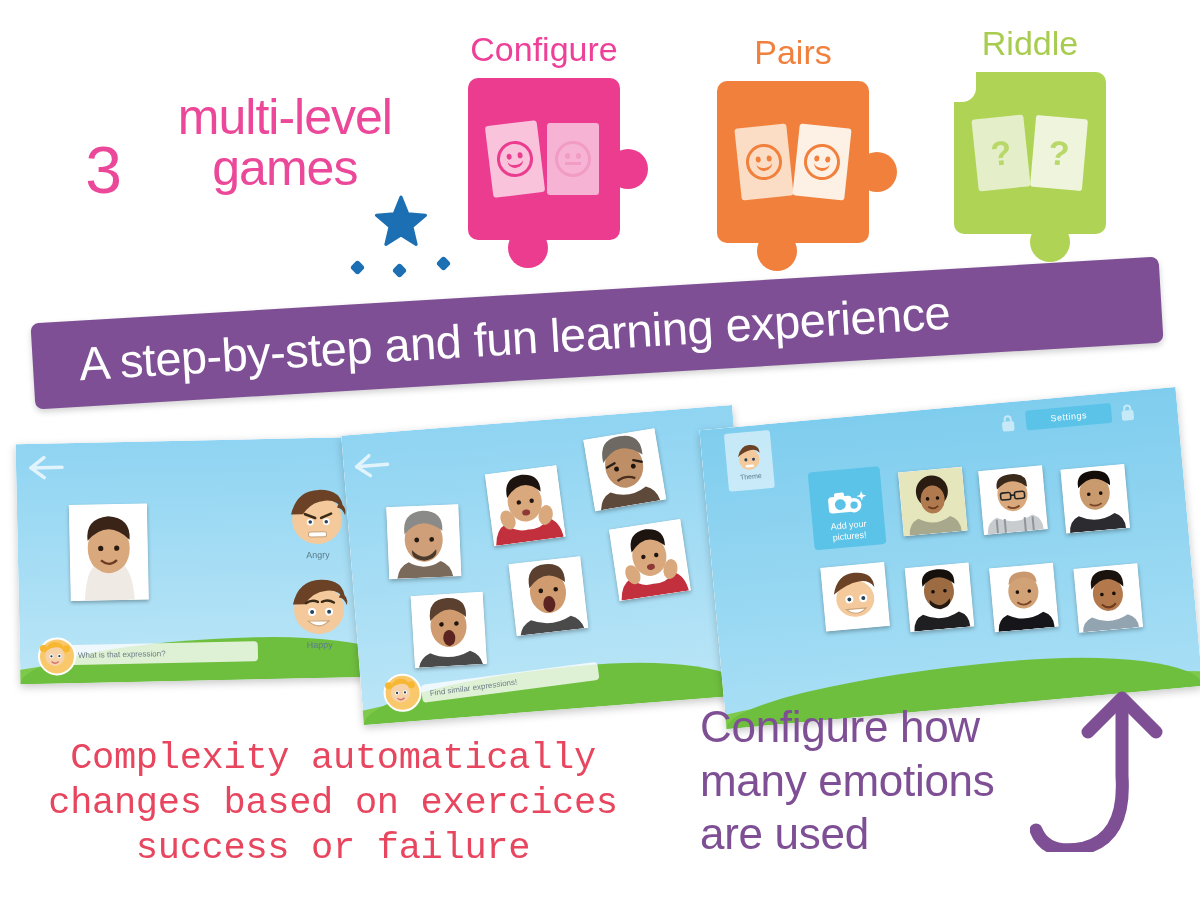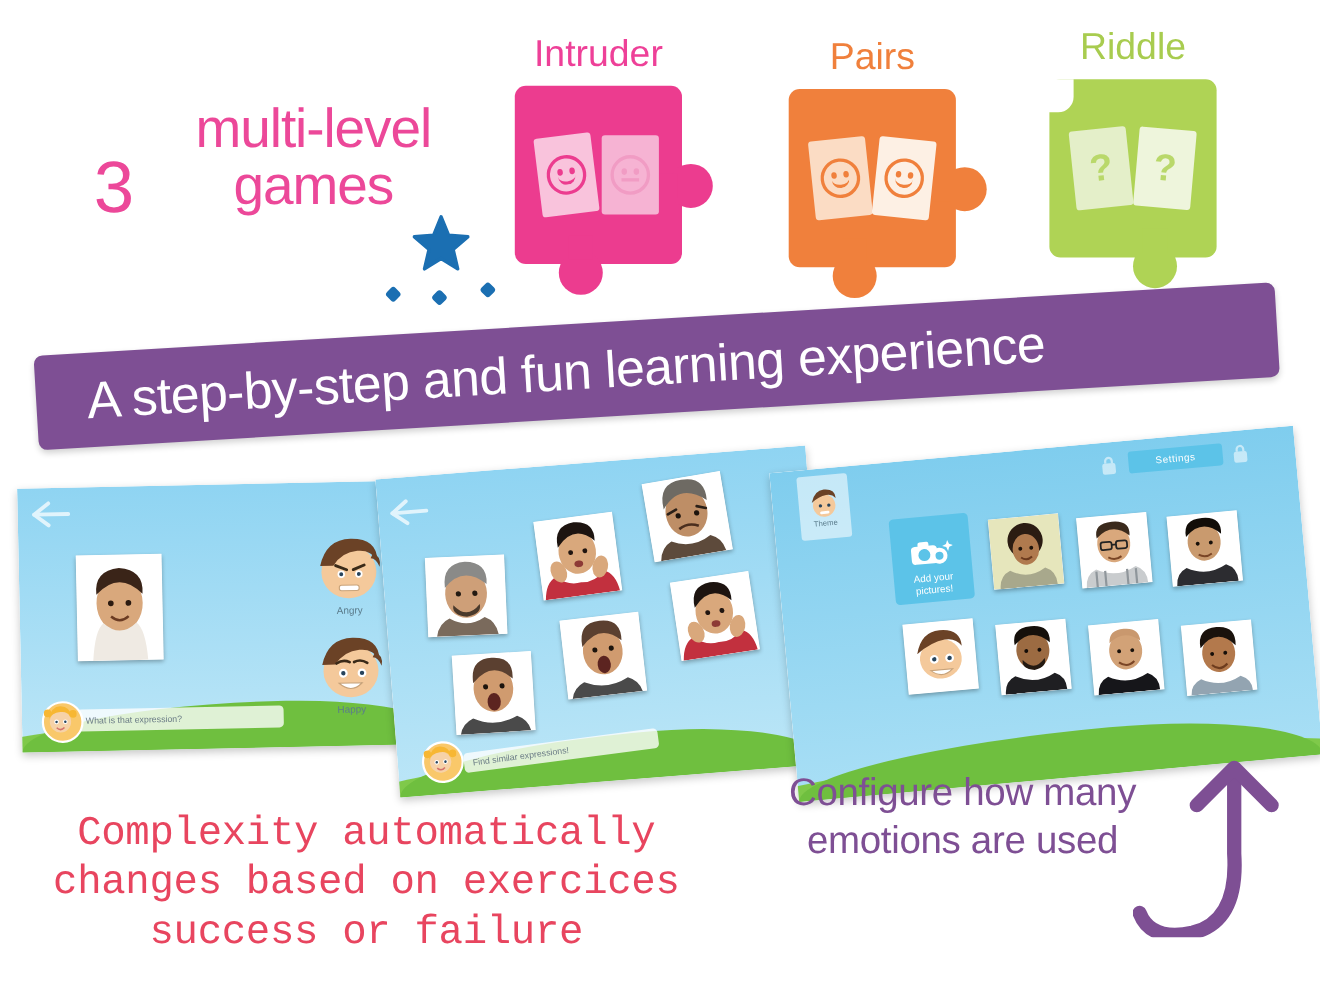--- a/index.html
+++ b/index.html
@@ -162,21 +162,21 @@
 
   
   .cap-left{
     position:absolute;left:48px;top:736px;width:570px;
     color:#E8455F;font-size:37px;line-height:1.22;text-align:center;
     letter-spacing:-.3px;
     font-family:Liberation Mono, monospace;
   }
   .cap-right{
     position:absolute;left:700px;top:700px;width:350px;
-    color:#7E4F94;font-size:35px;line-height:1.22;text-align:center;
+    color:#7E4F94;font-size:44px;line-height:1.22;text-align:left;
     letter-spacing:-.3px;
   }
   .arrow-curve{position:absolute;left:1030px;top:672px;width:160px;height:180px;}
 </style>
 </head>
 <body>
 
 <div class="stage">
 
   <div class="headline">
@@ -185,21 +185,21 @@
   <svg class="star" viewBox="0 0 100 100">
     <path d="M50 4 L63 36 L97 39 L71 61 L79 95 L50 77 L21 95 L29 61 L3 39 L37 36 Z" fill="#1B6FB2" stroke="#1B6FB2" stroke-width="6" stroke-linejoin="round"></path>
   </svg>
   <div class="dots">
     <span class="dot d1"></span>
     <span class="dot d2"></span>
     <span class="dot d3"></span>
   </div>
 
   <div class="piece-wrap" style="left:468px;top:78px;width:152px;height:162px;">
-    <div class="piece-label" style="color:#EE4098;">Intruder</div>
+    <div class="piece-label" style="color:#EE4098;">Configure</div>
     <div class="piece-body" style="background:#EC3C8F;">
       <div class="knob-r" style="background:#EC3C8F;">
         <span style="position:absolute;left:-14px;top:9px;width:22px;height:22px;background:#EC3C8F;"></span>
       </div>
       <div class="knob-b" style="background:#EC3C8F;">
         <span style="position:absolute;top:-14px;left:9px;width:22px;height:22px;background:#EC3C8F;"></span>
       </div>
       <div class="cards">
         <div class="card" style="background:#F9C3DC;transform:rotate(-7deg);">
           <div class="smiley" style="border:3px solid #EC3C8F;">

